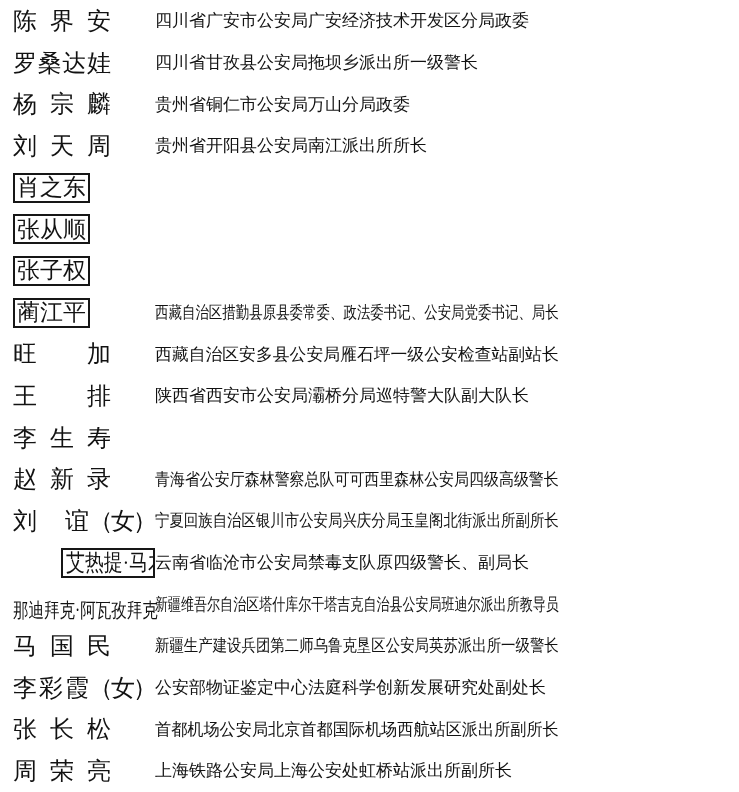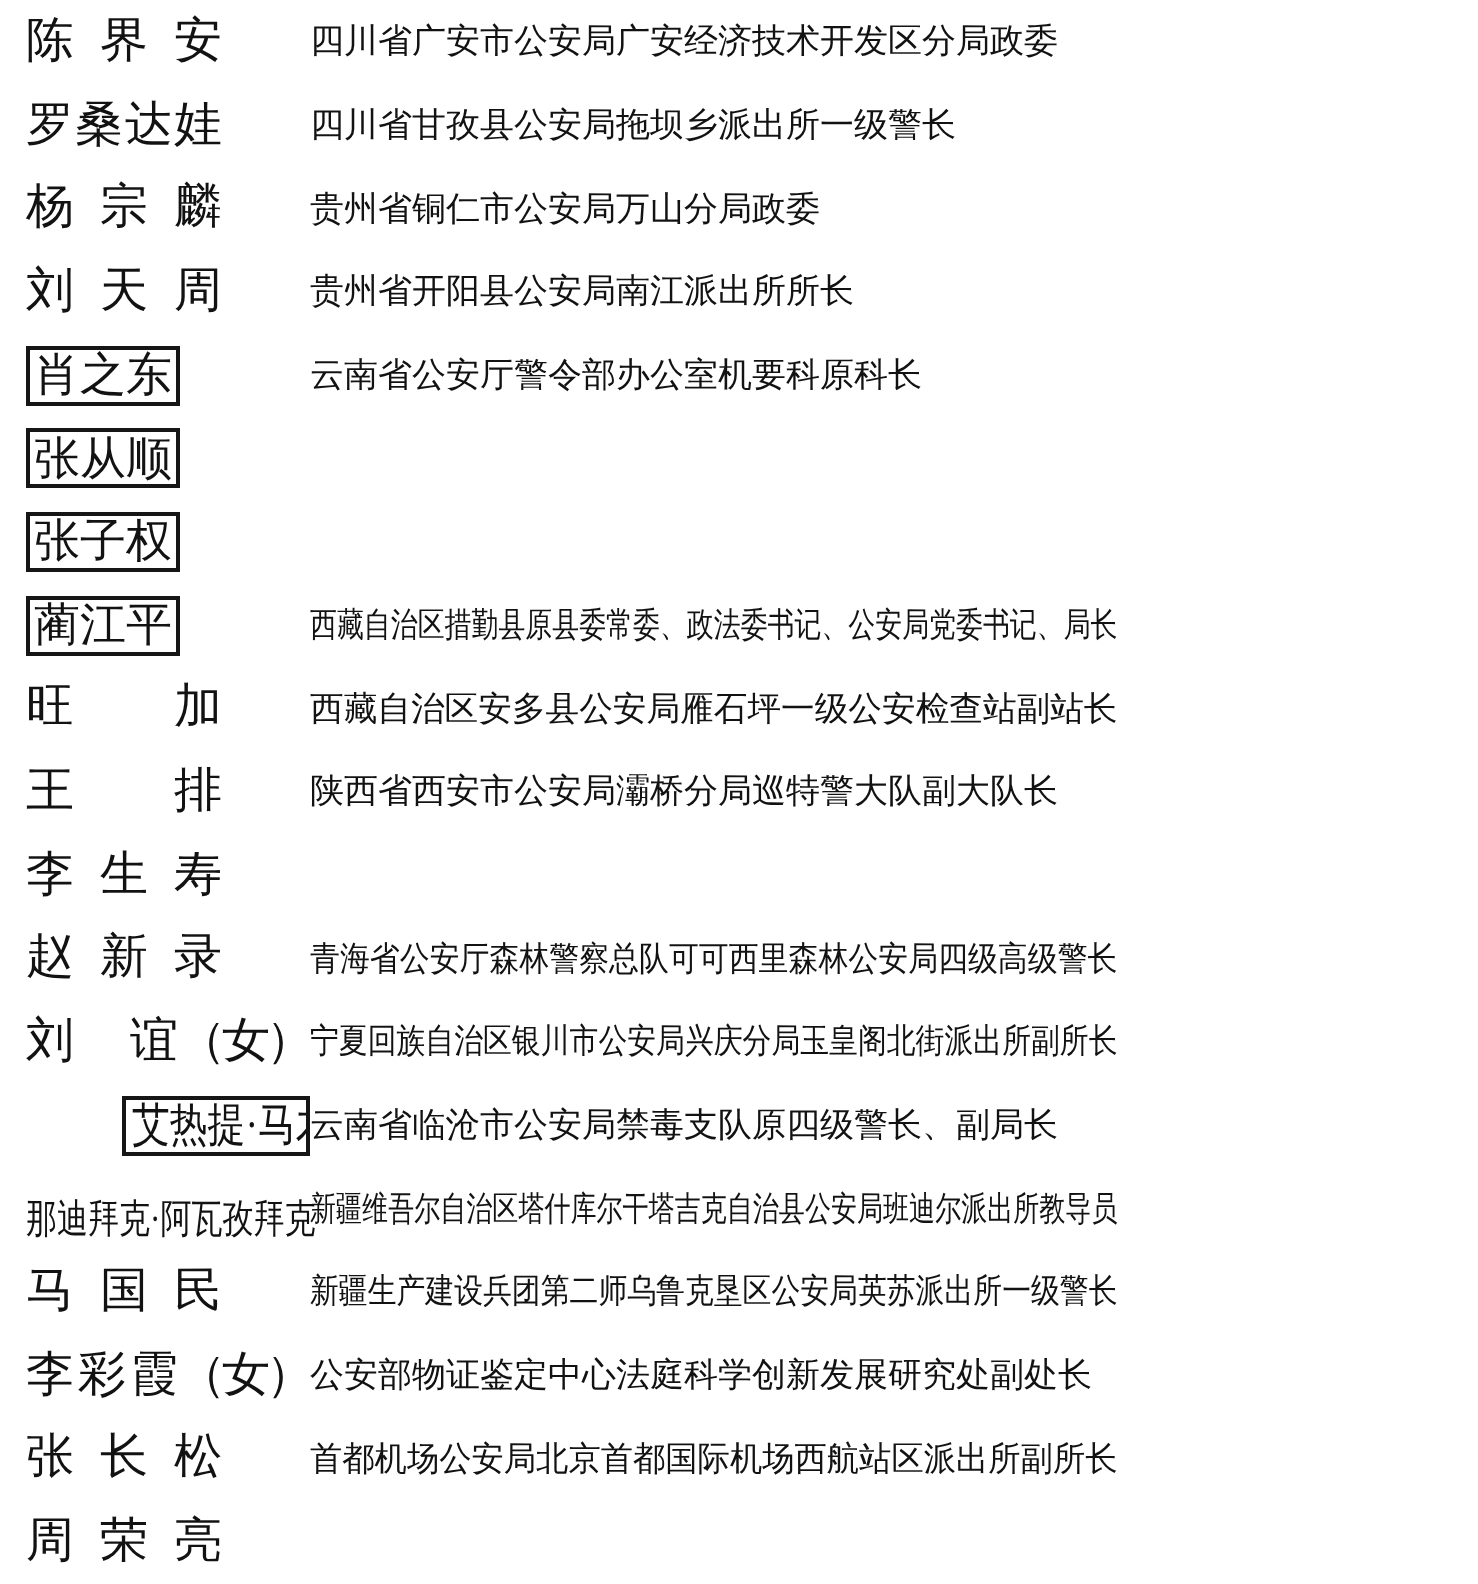--- a/index.html
+++ b/index.html
@@ -123,23 +123,20 @@
 
   <div class="row">
     <div class="name-cell">
       <span class="name-main boxed njust">
           <span>肖</span>
           <span>之</span>
           <span>东</span>
         </span>
 
     </div>
-    <div class="title-cell">
-      <span class="title-text fitspan">云南省公安厅警令部办公室机要科原科长</span>
-    </div>
   </div>
 
   <div class="row">
     <div class="name-cell">
       <span class="name-main boxed njust">
           <span>张</span>
           <span>从</span>
           <span>顺</span>
         </span>
 
@@ -303,14 +300,17 @@
 
   <div class="row">
     <div class="name-cell">
       <span class="name-main njust w-std">
           <span>周</span>
           <span>荣</span>
           <span>亮</span>
         </span>
 
     </div>
+    <div class="title-cell">
+      <span class="title-text fitspan">上海铁路公安局上海公安处虹桥站派出所副所长</span>
+    </div>
   </div>
 </div>
 
 </body></html>

